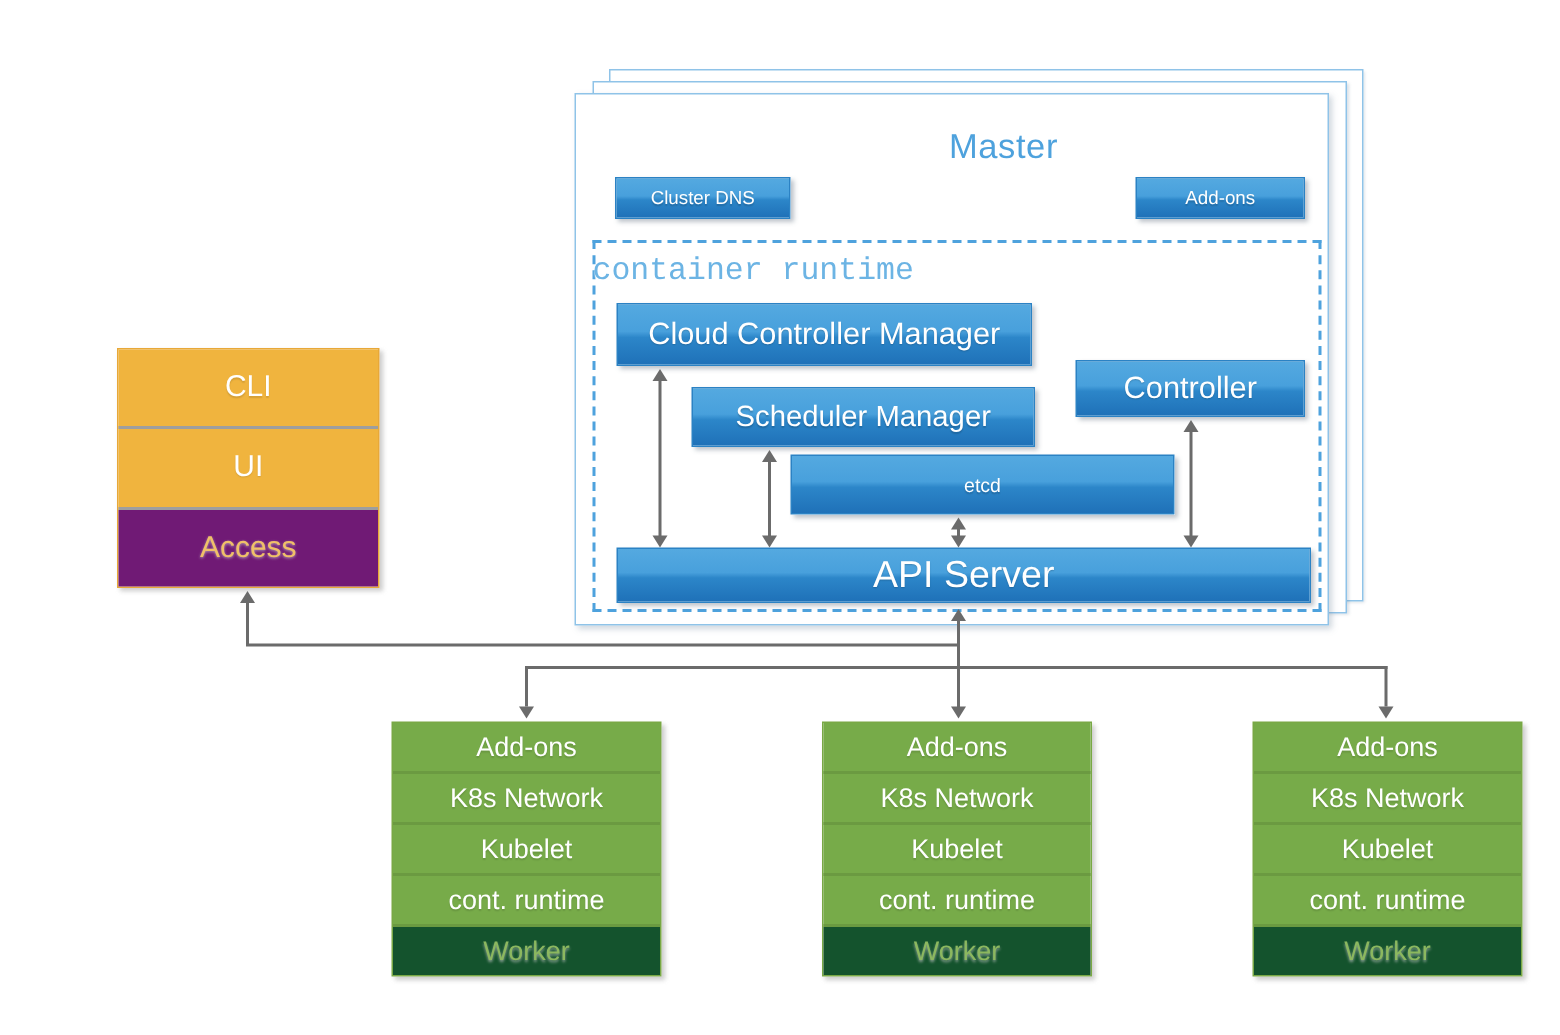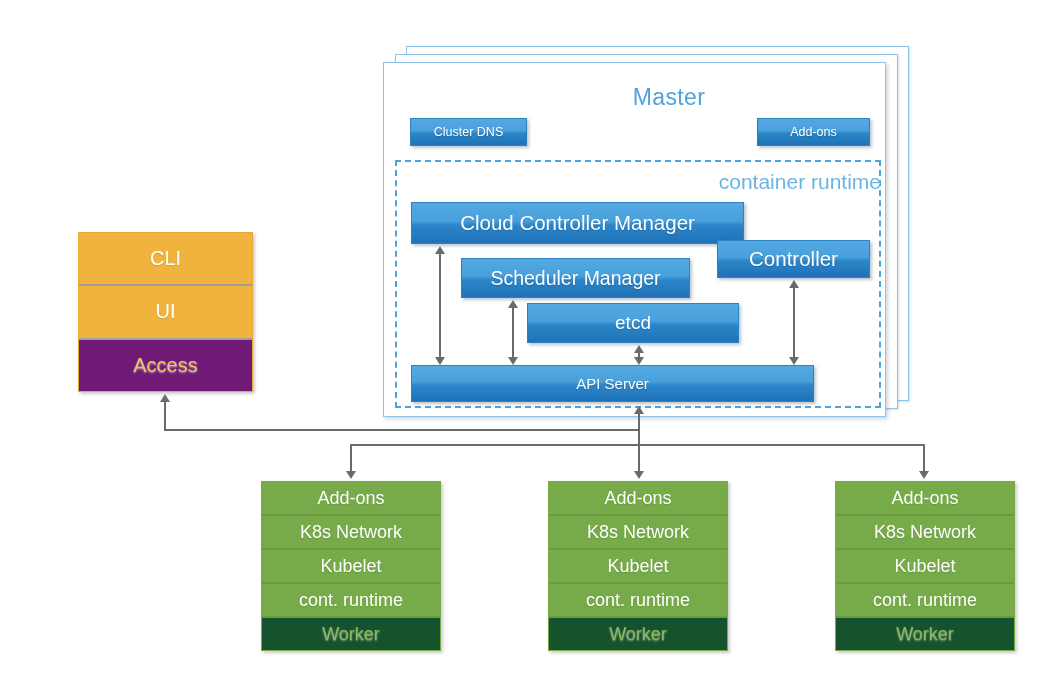--- a/index.html
+++ b/index.html
@@ -17,39 +17,39 @@
       box-shadow:2px 2px 4px rgba(120,140,160,.35);}
 
   .master-title{position:absolute;left:383px;top:84px;width:572px;
       text-align:center;font-size:23px;color:#4ea2dd;letter-spacing:.4px;
       text-shadow:0 1px 1px rgba(255,255,255,.9);}
 
   
   #runtime-box{position:absolute;left:395px;top:160px;width:486px;height:248px;
       border:2px dashed #4ea2dd;box-sizing:border-box;background:transparent;}
   .runtime-title{position:absolute;left:395px;top:170px;width:486px;
-      text-align:right;font-size:21px;color:#6cb4e4;
-      text-shadow:0 1px 1px rgba(255,255,255,.9);}
+      text-align:left;font-size:21px;color:#6cb4e4;
+      text-shadow:0 1px 1px rgba(255,255,255,.9);font-family:Liberation Mono, monospace;}
 
   
   .bbox{position:absolute;box-sizing:border-box;
       background:linear-gradient(to bottom,#54a9e0 0%,#48a0dc 45%,#2c86c9 55%,#1f71b8 100%);
       border:1px solid #2b82c4;
       color:#ffffff;display:flex;align-items:center;justify-content:center;
       box-shadow:2px 2px 3px rgba(110,125,140,.45);
       text-shadow:0 1px 1px rgba(0,0,0,.18);}
   .bbox.small{font-size:12.5px;}
 
   #box-clusterdns{left:410px;top:118px;width:117px;height:28px;}
   #box-masteraddons{left:757px;top:118px;width:113px;height:28px;}
-  #box-ccm  {left:411px;top:202px;width:333px;height:42px;font-size:20.5px;}
+  #box-ccm  {left:411px;top:202px;width:277px;height:42px;font-size:20.5px;}
   #box-cm   {left:461px;top:258px;width:229px;height:40px;font-size:19.5px;}
-  #box-etcd {left:527px;top:303px;width:212px;height:40px;font-size:19px;}
+  #box-etcd {left:527px;top:303px;width:256px;height:40px;font-size:13px;}
   #box-sched{left:717px;top:240px;width:153px;height:38px;font-size:20.5px;}
-  #box-api  {left:411px;top:365px;width:403px;height:37px;font-size:15px;}
+  #box-api  {left:411px;top:365px;width:463px;height:37px;font-size:25px;}
 
   
   #access-panel{position:absolute;left:78px;top:232px;width:175px;height:160px;
       box-sizing:border-box;border:1px solid #e8a838;background:#ffffff;
       box-shadow:2px 2px 3px rgba(130,130,130,.4);
       display:flex;flex-direction:column;}
   .orow{flex:1 1 0;display:flex;align-items:center;justify-content:center;
       background:#f0b43e;color:#ffffff;font-size:20px;
       border-bottom:2px solid #9e9e9e;
       text-shadow:0 1px 1px rgba(0,0,0,.12);}

